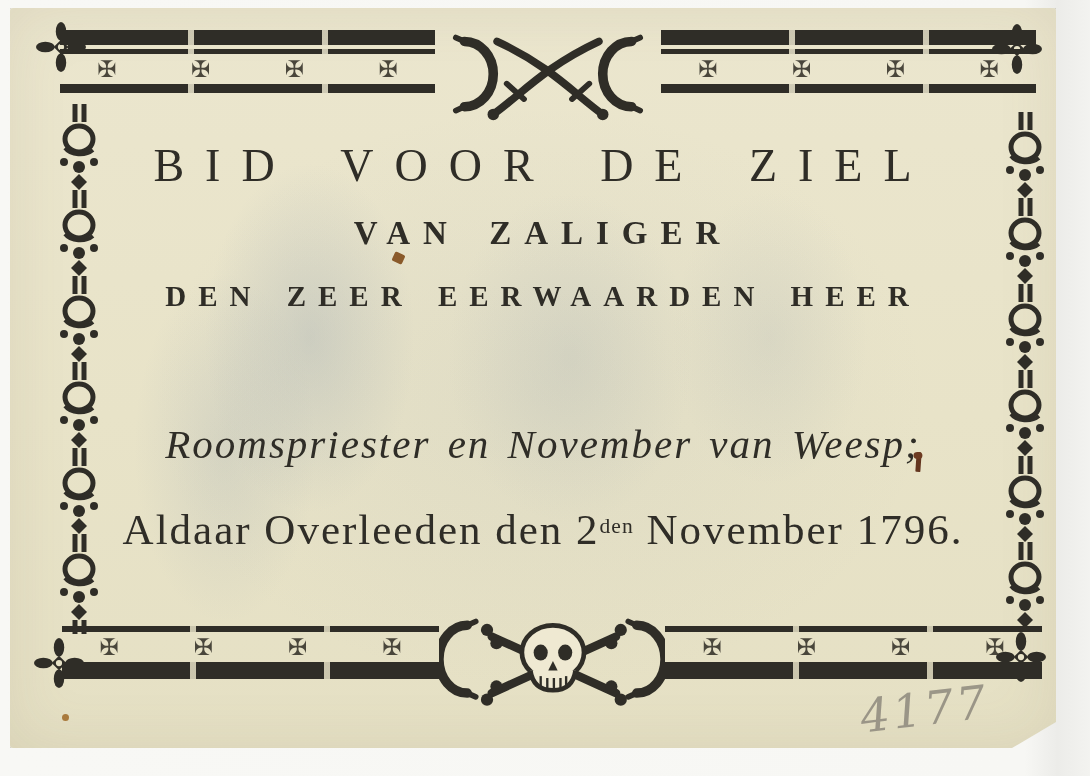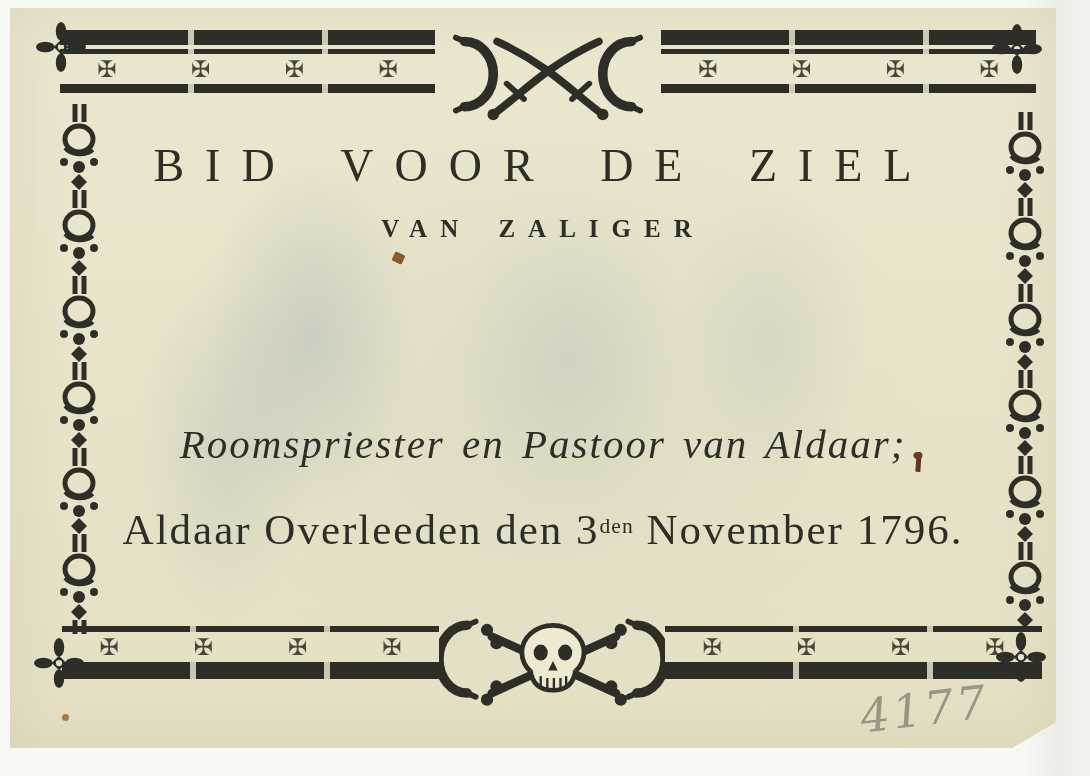--- a/index.html
+++ b/index.html
@@ -14,21 +14,21 @@
       radial-gradient(ellipse 130px 250px at 215px 440px, rgba(140,155,172,.20), rgba(140,155,172,0) 70%),
       radial-gradient(ellipse 170px 230px at 560px 350px, rgba(145,158,170,.18), rgba(145,158,170,0) 72%),
       radial-gradient(ellipse 140px 210px at 760px 330px, rgba(145,158,170,.15), rgba(145,158,170,0) 70%),
       radial-gradient(ellipse 520px 390px at 530px 390px, rgba(150,160,168,.10), rgba(150,160,168,0) 75%),
       linear-gradient(180deg,#ebe6ce 0%,#e8e3c8 55%,#e5e0c4 100%);
     box-shadow:0 0 0 1px rgba(90,85,60,.18), 3px 4px 10px rgba(60,60,50,.25),
       inset 0 0 60px rgba(120,110,80,.12);}
   .txt{position:absolute;left:40px;right:20px;text-align:center;white-space:nowrap;
     color:#33302a;}
   .line-pray   {top:131px;font-size:46px;letter-spacing:21px;word-spacing:13px;}
-  .line-oflate {top:207px;font-size:25px;font-weight:bold;letter-spacing:13px;word-spacing:8px;}
+  .line-oflate {top:207px;font-size:33px;font-weight:bold;letter-spacing:13px;word-spacing:8px;}
   .line-rev    {top:272px;font-size:29px;font-weight:bold;letter-spacing:12px;word-spacing:5px;}
   .line-name   {top:330px;font-size:53px;letter-spacing:2px;}
   .line-role   {top:412px;font-size:41px;font-style:italic;letter-spacing:2px;word-spacing:5px;}
   .line-died   {top:497px;font-size:43px;letter-spacing:2px;}
   .line-died sup{font-size:.5em;vertical-align:.5em;letter-spacing:1px;margin-top:8px;}
   .line-rip    {top:563px;font-size:37px;font-style:italic;letter-spacing:8px;word-spacing:5px;}
   .border-row{position:absolute;display:flex;align-items:flex-start;}
   .b-top{left:50px;right:20px;top:22px;height:92px;}
   .b-bot{left:52px;right:14px;top:618px;height:80px;}
   .b-side{flex:1;display:flex;flex-direction:column;}
@@ -182,22 +182,23 @@
           <span>✠</span>
           <span>✠</span>
           <span>✠</span>
         </div>
         <div class="bar med"></div>
       </div>
     </div>
 
     <div class="txt line-pray ink">BID VOOR DE ZIEL</div>
     <div class="txt line-oflate ink">VAN ZALIGER</div>
-    <div class="txt line-role ink">Roomspriester en Pastoor van Aldaar;</div>
-    <div class="txt line-died ink"><span>Aldaar Overleeden den 3</span><sup>den</sup><span> November 1796.</span></div>
+    <div class="txt line-rev ink">DEN ZEER EERWAARDEN HEER</div>
+    <div class="txt line-role ink">Roomspriester en November van Weesp;</div>
+    <div class="txt line-died ink"><span>Aldaar Overleeden den 2</span><sup>den</sup><span> November 1796.</span></div>
 
     <div class="border-row b-bot">
       <div class="b-side">
         <div class="bar b1"></div>
         <div class="crosses">
           <span>✠</span>
           <span>✠</span>
           <span>✠</span>
           <span>✠</span>
         </div>

